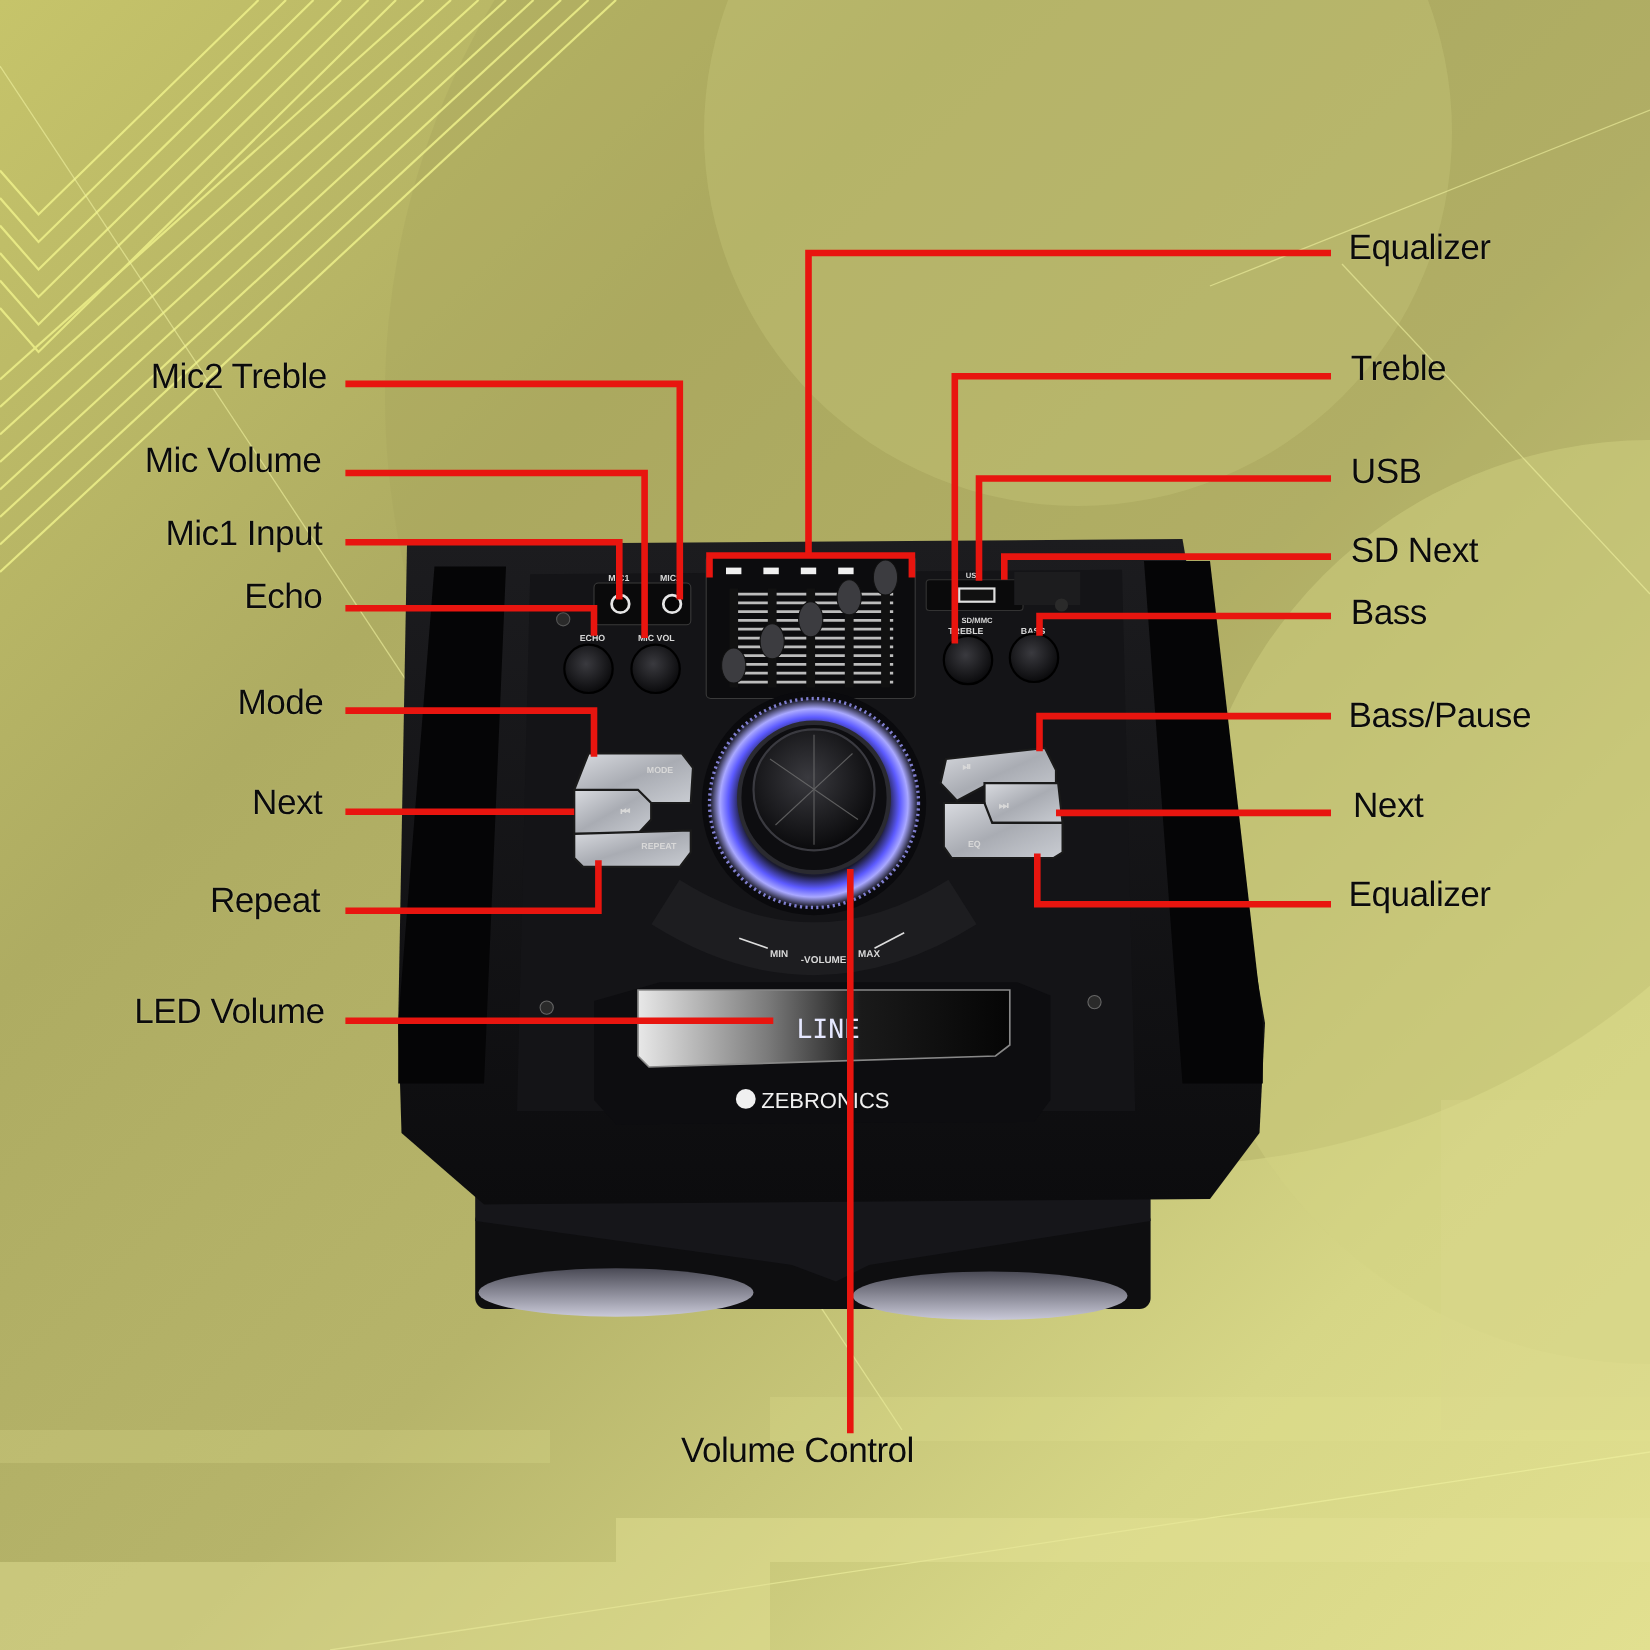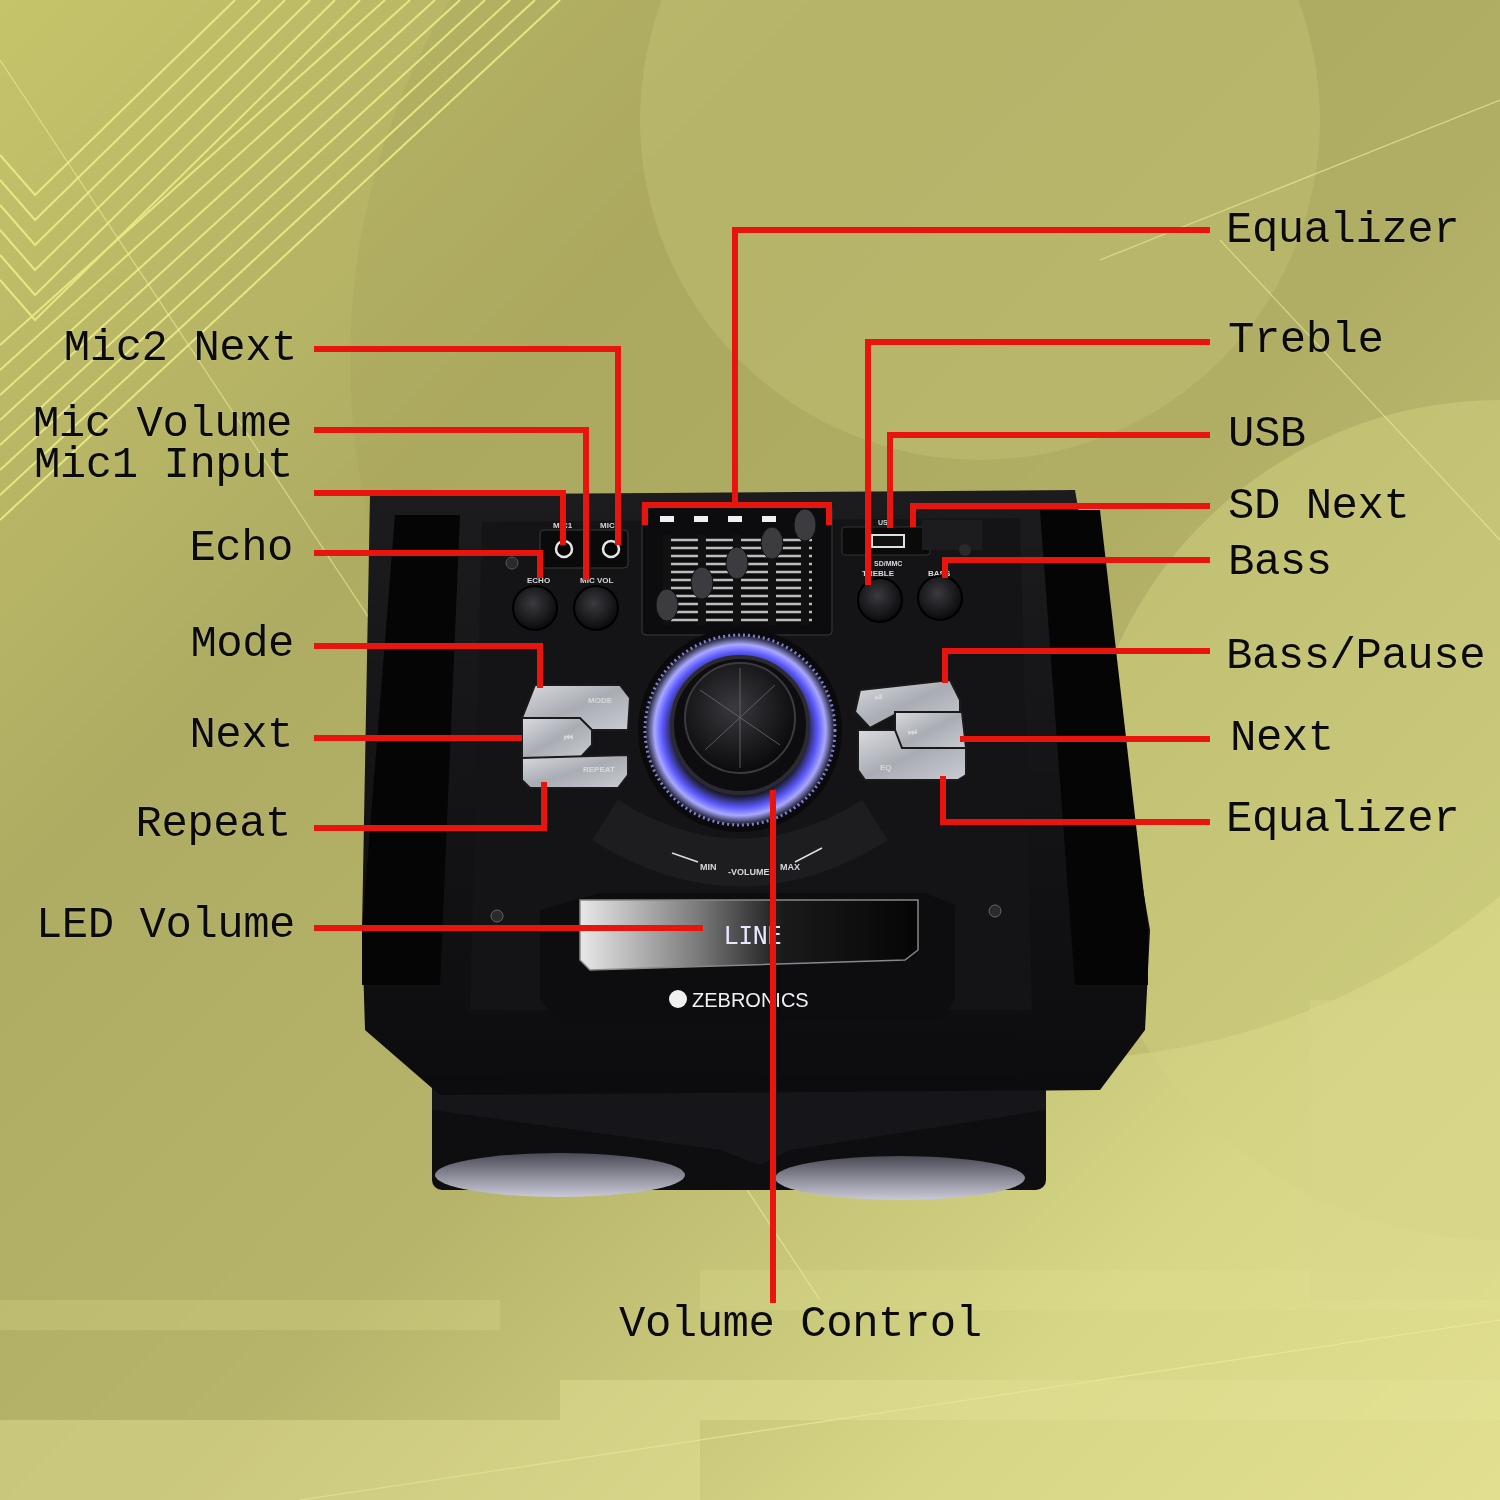--- a/index.html
+++ b/index.html
@@ -3,24 +3,24 @@
   <meta charset="utf-8">
   <style>
     html, body { margin: 0; padding: 0; }
     body {
       width: 1500px; height: 1500px; overflow: hidden; position: relative;
       font-family: "DejaVu Sans", sans-serif;
       background: linear-gradient(135deg, #c6c46a 0%, #aeac62 30%, #b6b46a 55%, #d6d686 80%, #e2e090 100%);
     }
     .bg-layer { position: absolute; inset: 0; pointer-events: none; }
     .label {
-      position: absolute; color: #0b0b0b; font-size: 44px; line-height: 1;
+      position: absolute; color: #0b0b0b; font-size: 32px; line-height: 1;
       white-space: nowrap; letter-spacing: -0.5px;
       text-shadow: 0 0 1px #e8e6b0;
-      font-family: Liberation Mono, monospace;
+      font-family: Liberation Sans, sans-serif;
     }
     .label.left { text-align: right; }
     .speaker { position: absolute; inset: 0; }
     .lines { position: absolute; inset: 0; pointer-events: none; }
     .panel-text {
       font-family: "Liberation Sans", sans-serif; font-weight: bold; fill: #d8d8d8;
     }
     .led-text { font-family: "DejaVu Sans Mono", monospace; fill: #e6e8ff; }
     .brand-text { font-family: "Liberation Sans", sans-serif; fill: #f0f0f0; }
   </style>
@@ -266,23 +266,23 @@
     <polyline points="1210,506 913,506 913,527"></polyline>
     <polyline points="1210,560 945,560 945,578"></polyline>
     <polyline points="1210,651 945,651 945,683"></polyline>
     <polyline points="1210,739 960,739"></polyline>
     <polyline points="1210,822 943,822 943,776"></polyline>
 
     <polyline points="773,790 773,1303"></polyline>
   </g>
 </svg>
 
-<div class="label left" style="right:1203px; top:326px;">Mic2 Next</div>
+<div class="label left" style="right:1203px; top:326px;">Mic2 Treble</div>
 <div class="label left" style="right:1208px; top:402px;margin-left:48px;">Mic Volume</div>
-<div class="label left" style="right:1207px; top:443px;text-align:right;">Mic1 Input</div>
+<div class="label left" style="right:1207px; top:468px;text-align:right;">Mic1 Input</div>
 <div class="label left" style="right:1207px; top:526px;">Echo</div>
 <div class="label left" style="right:1206px; top:622px;">Mode</div>
 <div class="label left" style="right:1207px; top:713px;">Next</div>
 <div class="label left" style="right:1209px; top:802px;">Repeat</div>
 <div class="label left" style="right:1205px; top:903px;">LED Volume</div>
 
 <div class="label" style="left:1226px; top:208px;">Equalizer</div>
 <div class="label" style="left:1228px; top:318px;">Treble</div>
 <div class="label" style="left:1228px; top:412px;">USB</div>
 <div class="label" style="left:1228px; top:484px;">SD Next</div>

